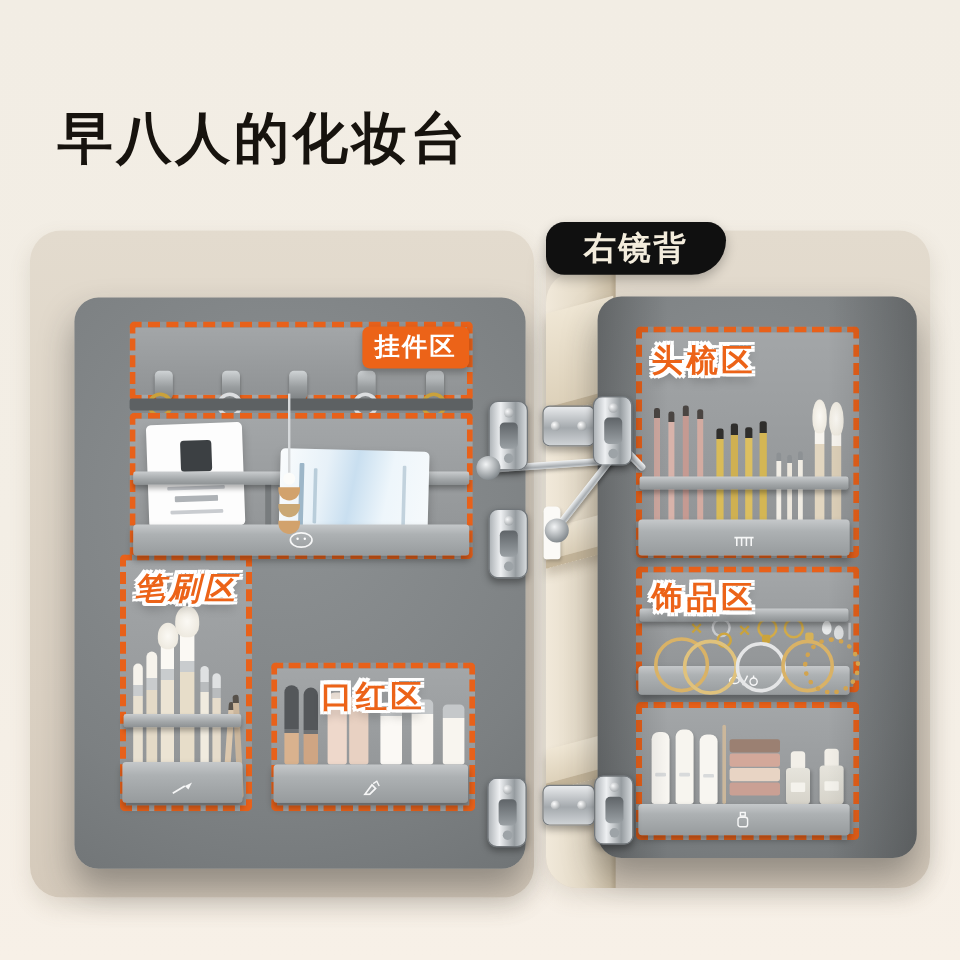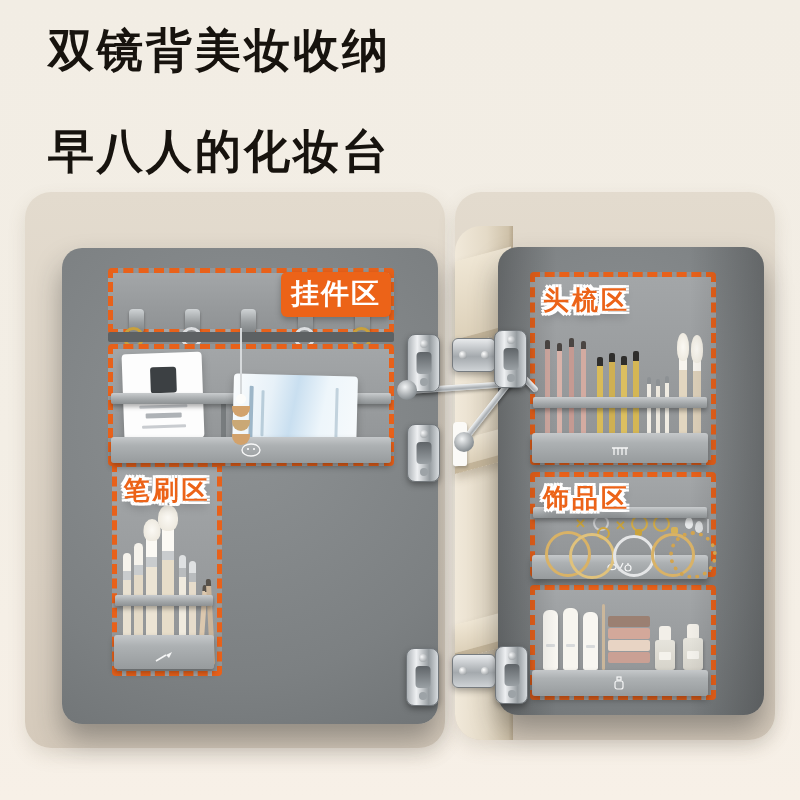--- a/index.html
+++ b/index.html
@@ -17,21 +17,21 @@
     box-shadow:0 4px 10px rgba(0,0,0,.25);z-index:6;}
   
   .door{position:absolute;border-radius:20px;
     background:radial-gradient(130% 105% at 46% 36%, #8e9294 0%, #7c8082 52%, #626668 100%);
     box-shadow:0 16px 28px rgba(35,35,35,.38);}
   .door.right:after{content:"";position:absolute;inset:0;border-radius:20px;
     background:linear-gradient(90deg,rgba(0,0,0,.22),rgba(0,0,0,0) 22% 72%,rgba(0,0,0,.20));}
   
   .zone{position:absolute;border:5px dashed #e8611a;border-radius:4px;
     background:linear-gradient(180deg,#a3a6a8 0%,#979a9c 60%,#909395 100%);}
-  .zone-badge{position:absolute;background:#ec6318;color:#fff;font-weight:800;font-size:28px;letter-spacing:2px;
+  .zone-badge{position:absolute;background:#ec6318;color:#fff;font-weight:800;font-size:21px;letter-spacing:2px;
     padding:3px 10px 4px;border-radius:6px;box-shadow:0 3px 6px rgba(0,0,0,.25);white-space:nowrap;z-index:5;}
   .zone-label{position:absolute;color:#ec6318;font-weight:900;font-size:26px;letter-spacing:3px;white-space:nowrap;z-index:5;
     text-shadow:-3px -3px 0 #fff,3px -3px 0 #fff,-3px 3px 0 #fff,3px 3px 0 #fff,-3px 0 0 #fff,3px 0 0 #fff,0 -3px 0 #fff,0 3px 0 #fff,0 6px 8px rgba(0,0,0,.28);}
   
   .rail{position:absolute;height:11px;border-radius:2px;
     background:linear-gradient(180deg,#c9ccce,#a2a6a8 60%,#8d9193);box-shadow:0 3px 4px rgba(0,0,0,.3);z-index:2;}
   .shelf{position:absolute;border-radius:3px;
     background:linear-gradient(180deg,#c5c8ca 0%,#adb1b3 32%,#979b9d 100%);
     box-shadow:0 4px 6px rgba(0,0,0,.30);z-index:3;display:flex;align-items:flex-end;justify-content:center;}
   .shelf .glyph{color:rgba(255,255,255,.85);font-size:13px;line-height:1;margin-bottom:6px;font-weight:700;letter-spacing:1px;}
@@ -68,22 +68,21 @@
   .wedge{position:absolute;background:linear-gradient(180deg,#efe6d4,#ddd1ba);border-bottom:7px solid #c5b69b;
     transform:skewY(-15deg);box-shadow:0 6px 8px rgba(90,75,50,.25);}
   .mask-pack{position:absolute;background:#fdfdfd;border-radius:4px;box-shadow:0 4px 8px rgba(0,0,0,.22);}
   .tline{position:absolute;background:#c9ccd0;border-radius:1px;}
 </style>
 </head>
 <body>
 
 <div class="stage">
 
-  <div class="title" style="top:27px;">双镜背美妆收纳</div>
-  <div class="title" style="top:92px;margin-top:36px;">早八人的化妆台</div>
+  <div class="title" style="top:92px;">早八人的化妆台</div>
 
   <section class="panel" style="left:25px;top:192px;width:420px;height:556px;">
 
     <div class="door" style="left:37px;top:56px;width:376px;height:476px;">
 
       <div class="zone" style="left:46px;top:20px;width:276px;height:56px;">
         <div class="zone-badge" style="right:-2px;top:-1px;">挂件区</div>
         <div class="hook" style="left:16px;top:36px;"></div>
         <div class="ring gold" style="left:10px;top:54px;"></div>
         <div class="hook" style="left:72px;top:36px;"></div>
@@ -125,21 +124,21 @@
           </svg>
         </div>
       </div>
 
       <div class="abs" style="left:178px;top:80px;width:2px;height:66px;background:#d6d9db;z-index:4;"></div>
       <div class="abs" style="left:174px;top:146px;width:10px;height:10px;border-radius:50%;background:#fcfcfa;z-index:4;"></div>
       <div class="abs" style="left:170px;top:158px;width:18px;height:11px;background:#d2a26c;border-radius:0 0 9px 9px;z-index:4;"></div>
       <div class="abs" style="left:170px;top:172px;width:18px;height:11px;background:#caa875;border-radius:0 0 9px 9px;z-index:4;"></div>
       <div class="abs" style="left:170px;top:186px;width:18px;height:11px;background:#d2a26c;border-radius:0 0 9px 9px;z-index:4;"></div>
 
-      <div class="zone" style="left:50px;top:214px;width:100px;height:204px;">
+      <div class="zone" style="left:38px;top:214px;width:100px;height:204px;font-style:italic;">
         <div class="zone-label" style="left:50%;top:6px;transform:translateX(-50%);">笔刷区</div>
 
         <div class="it round-top" style="left:6px;top:86px;width:8px;height:112px;background:linear-gradient(180deg,#f6f3ec 0 16%,#c9ccce 16% 24%,#e9e1d1 24% 100%);"></div>
         <div class="it round-top" style="left:17px;top:76px;width:9px;height:122px;background:linear-gradient(180deg,#f6f3ec 0 18%,#c9ccce 18% 26%,#e4dac7 26% 100%);"></div>
         <div class="it round-top" style="left:29px;top:60px;width:11px;height:138px;background:linear-gradient(180deg,#fbf9f4 0 22%,#c9ccce 22% 29%,#ece4d4 29% 100%);">
           <div class="fluff" style="top:-8px;width:17px;height:22px;"></div>
           </div>
         <div class="it round-top" style="left:45px;top:48px;width:12px;height:150px;background:linear-gradient(180deg,#fbf9f4 0 24%,#c9ccce 24% 30%,#e7ddc9 30% 100%);">
           <div class="fluff" style="top:-10px;width:20px;height:26px;"></div>
           </div>
@@ -151,20 +150,36 @@
         <div class="rail" style="left:-2px;top:128px;width:98px;"></div>
         <div class="shelf" style="left:-3px;top:168px;width:100px;height:34px;">
           <svg class="glyph" width="20" height="12" viewBox="0 0 20 12">
             <path d="M2 10 L12 4" stroke="rgba(255,255,255,.9)" stroke-width="1.6"></path>
             <path d="M12 4 L18 1 L15 7 Z" fill="rgba(255,255,255,.9)"></path>
           </svg>
         </div>
       </div>
 
 
+      <div class="zone" style="left:164px;top:304px;width:160px;height:114px;">
+        <div class="zone-label" style="left:50%;top:6px;transform:translateX(-50%);">口红区</div>
+        <div class="it round-top" style="left:6px;top:14px;width:12px;height:66px;background:linear-gradient(180deg,#54575a 0 55%,#6e7174 55% 60%,#d9b28e 60% 100%);"></div>
+        <div class="it round-top" style="left:22px;top:16px;width:12px;height:64px;background:linear-gradient(180deg,#54575a 0 55%,#6e7174 55% 60%,#cfa583 60% 100%);"></div>
+        <div class="it round-top" style="left:42px;top:20px;width:16px;height:60px;background:linear-gradient(180deg,#f8ece2 0 14%,#eed8cb 14% 100%);"></div>
+        <div class="it round-top" style="left:60px;top:22px;width:16px;height:58px;background:linear-gradient(180deg,#f5e6da 0 14%,#e8d1c2 14% 100%);"></div>
+        <div class="it" style="left:86px;top:28px;width:18px;height:52px;border-radius:4px 4px 2px 2px;background:linear-gradient(180deg,#c5c8ca 0 22%,#fbf9f5 22% 100%);"></div>
+        <div class="it" style="left:112px;top:26px;width:18px;height:54px;border-radius:4px 4px 2px 2px;background:linear-gradient(180deg,#c5c8ca 0 22%,#faf7f2 22% 100%);"></div>
+        <div class="it" style="left:138px;top:30px;width:18px;height:50px;border-radius:4px 4px 2px 2px;background:linear-gradient(180deg,#c5c8ca 0 22%,#f8f5ef 22% 100%);"></div>
+        <div class="shelf" style="left:-3px;top:80px;width:162px;height:32px;">
+          <svg class="glyph" width="18" height="13" viewBox="0 0 18 13">
+            <path d="M4 12 L10 4 L13 7 L8 12 Z" fill="none" stroke="rgba(255,255,255,.9)" stroke-width="1.4"></path>
+            <path d="M11 3 L14 1 L16 5" fill="none" stroke="rgba(255,255,255,.9)" stroke-width="1.2"></path>
+          </svg>
+        </div>
+      </div>
     </div>
   </section>
 
   <section class="panel" style="left:455px;top:192px;width:320px;height:548px;">
 
     <div class="strip" style="left:0;top:34px;width:58px;height:514px;">
       <div class="wedge" style="left:0px;top:28px;width:56px;height:78px;"></div>
       <div class="wedge" style="left:0px;top:208px;width:52px;height:26px;"></div>
       <div class="wedge" style="left:0px;top:392px;width:52px;height:28px;"></div>
       <div class="it" style="left:-2px;top:196px;width:14px;height:44px;border-radius:4px 4px 2px 2px;background:#fbfaf7;box-shadow:1px 2px 3px rgba(0,0,0,.2);"></div>
@@ -255,20 +270,23 @@
         <div class="shelf" style="left:-3px;top:80px;width:176px;height:26px;">
           <svg class="glyph" width="16" height="14" viewBox="0 0 16 14">
             <rect x="5" y="1" width="4" height="3" fill="none" stroke="rgba(255,255,255,.9)" stroke-width="1.2"></rect>
             <rect x="3" y="5" width="8" height="8" rx="2" fill="none" stroke="rgba(255,255,255,.9)" stroke-width="1.2"></rect>
           </svg>
         </div>
       </div>
     </div>
   </section>
 
+  <div class="badge" style="left:455px;top:185px;width:150px;height:44px;">
+    <span>右镜背</span>
+  </div>
 
   <div class="hinge-cup" style="left:407px;top:334px;"></div>
   <div class="hinge-cup" style="left:407px;top:424px;"></div>
   <div class="hinge-cup" style="left:406px;top:648px;"></div>
   <div class="pivot" style="left:397px;top:380px;"></div>
   <div class="arm" style="left:409px;top:388px;width:112px;transform:rotate(-4deg);"></div>
   <div class="arm" style="left:498px;top:348px;width:56px;transform:rotate(46deg);"></div>
   <div class="hinge-plate" style="left:452px;top:338px;"></div>
   <div class="hinge-cup" style="left:494px;top:330px;"></div>
   <div class="arm" style="left:462px;top:440px;width:96px;transform:rotate(-52deg);"></div>

